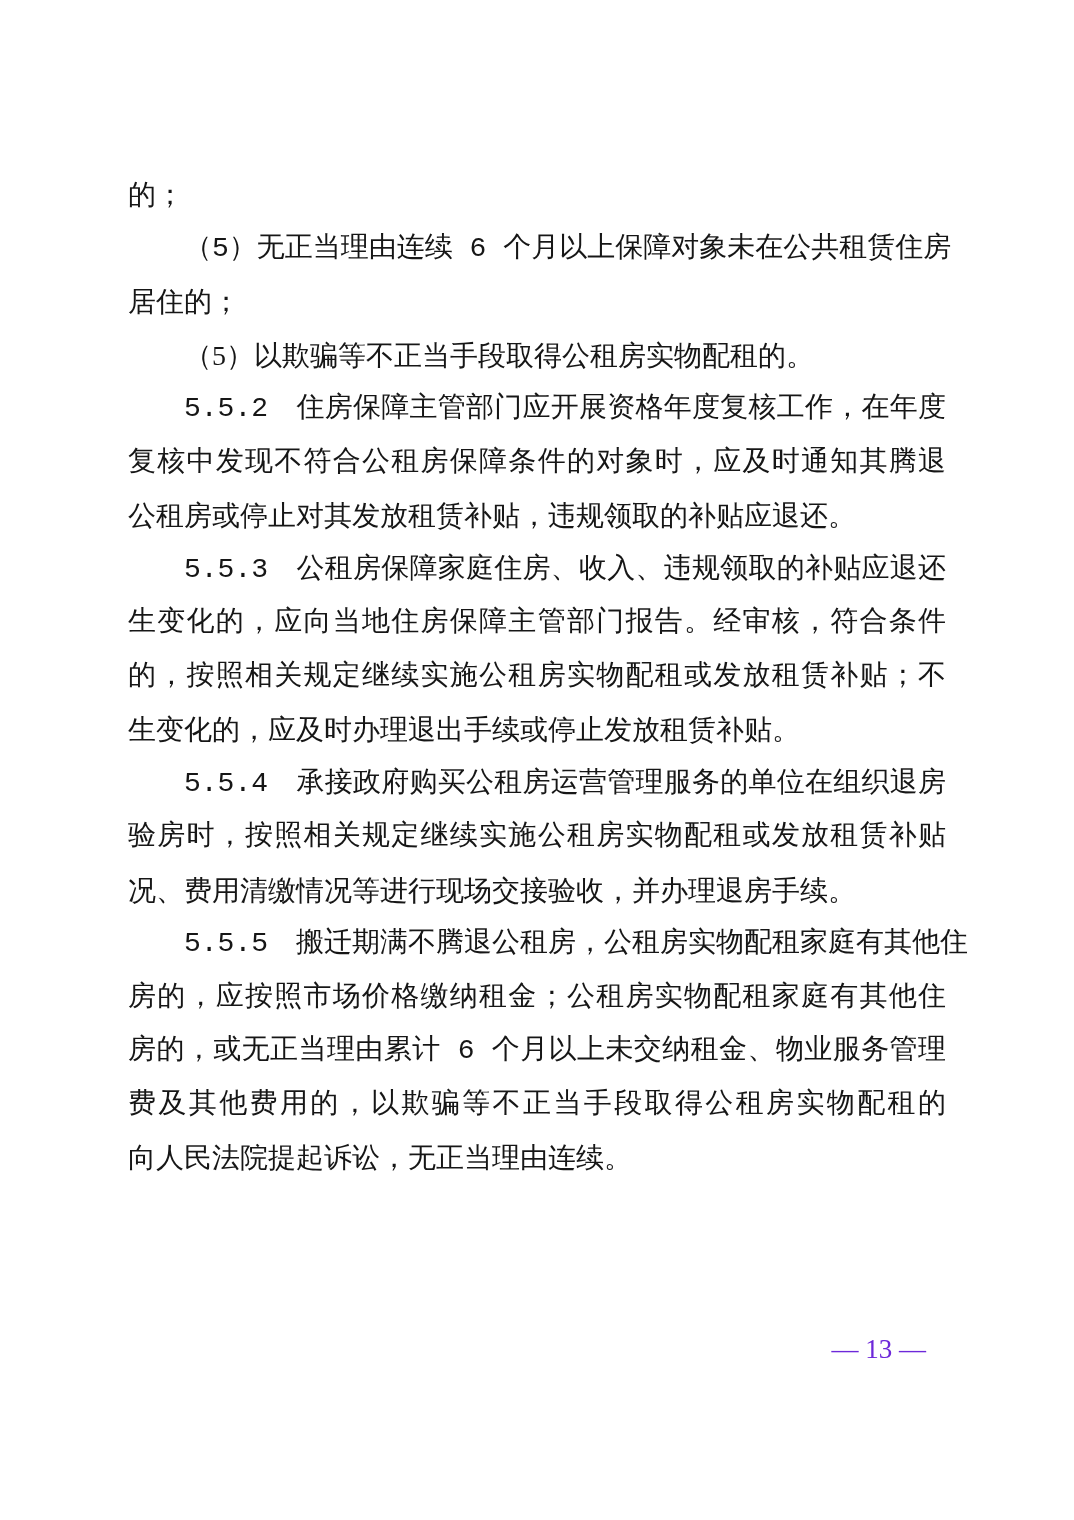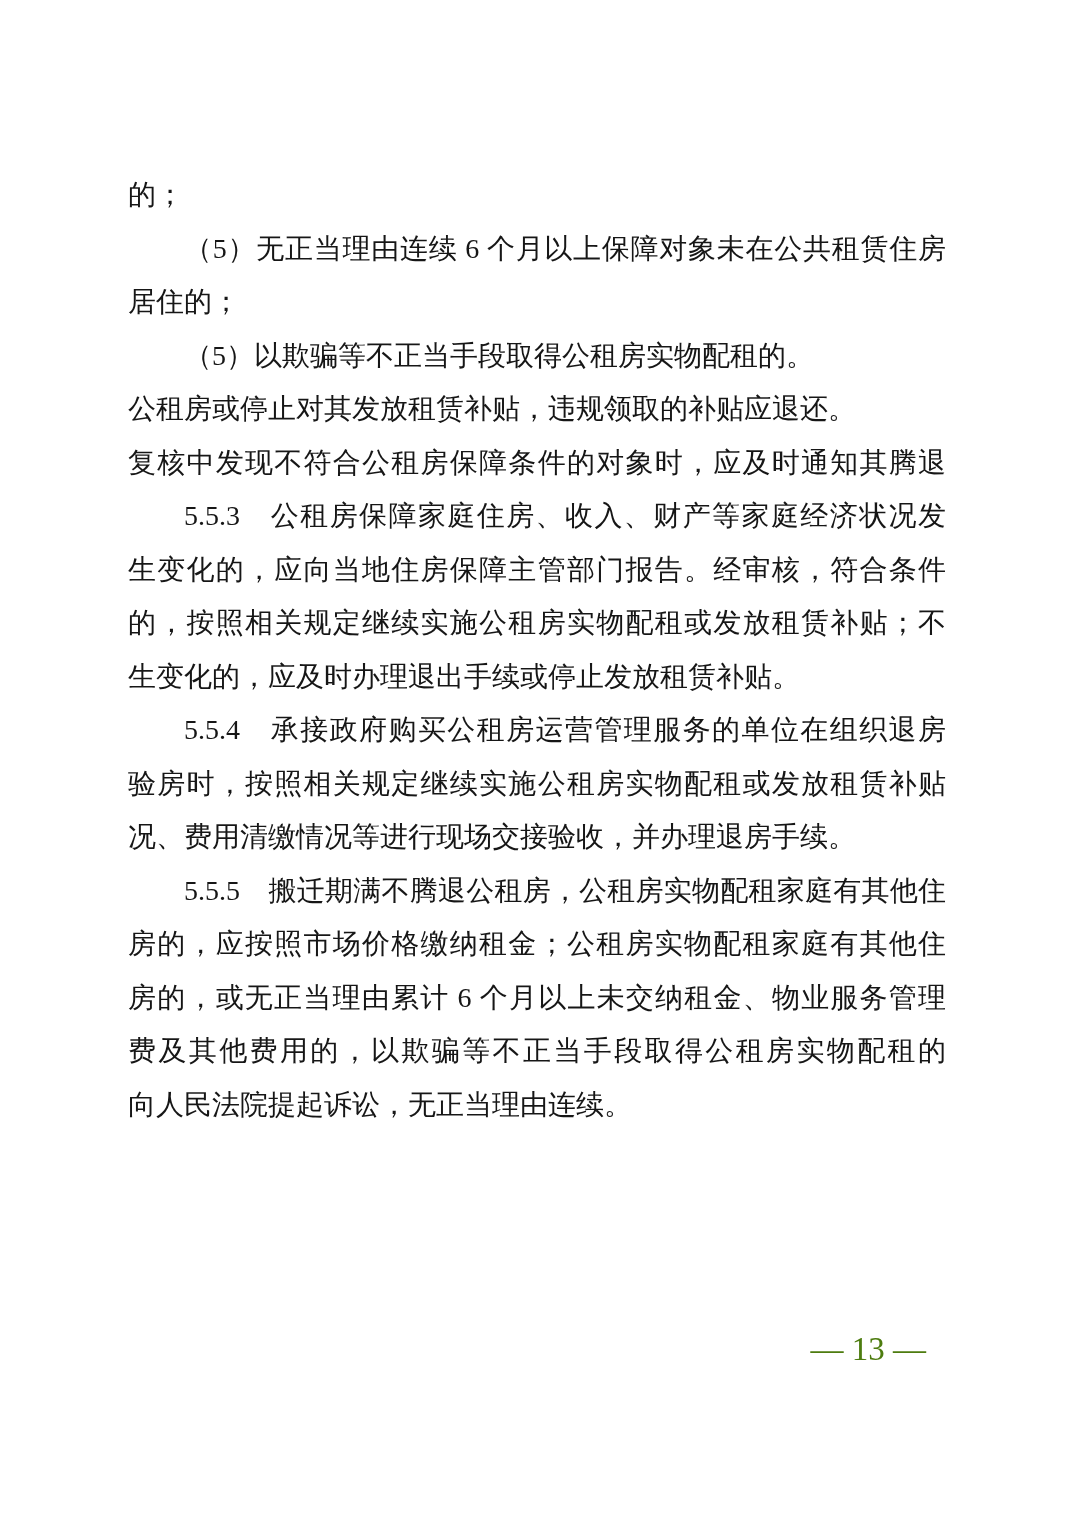--- a/index.html
+++ b/index.html
@@ -35,46 +35,48 @@
     text-align: left;
   }
   .text-line.ind {
     padding-left: 56px; 
   }
   .text-line.fill {
     
     text-align: justify;
     text-align-last: justify;
     text-justify: auto;
+    font-family: Liberation Mono, monospace;
   }
   .footer {
     position: absolute;
     top: 1332px;
     right: 148px;
-    color: #4d7c0f;
-    font-size: 33px;
+    color: #6d28d9;
+    font-size: 27px;
     line-height: 34px;
     white-space: nowrap;
     margin-left: 32px;
   }
 </style>
 </head>
 <body>
 
 <div class="page">
 
   <div class="text-block" id="document-body">
 
   <div class="text-line">的；</div>
       <div class="text-line ind fill">（5）无正当理由连续 6 个月以上保障对象未在公共租赁住房</div>
       <div class="text-line">居住的；</div>
       <div class="text-line ind">（5）以欺骗等不正当手段取得公租房实物配租的。</div>
+      <div class="text-line ind fill">5.5.2　住房保障主管部门应开展资格年度复核工作，在年度</div>
+      <div class="text-line fill">复核中发现不符合公租房保障条件的对象时，应及时通知其腾退</div>
       <div class="text-line">公租房或停止对其发放租赁补贴，违规领取的补贴应退还。</div>
-      <div class="text-line fill">复核中发现不符合公租房保障条件的对象时，应及时通知其腾退</div>
-      <div class="text-line ind fill">5.5.3　公租房保障家庭住房、收入、财产等家庭经济状况发</div>
+      <div class="text-line ind fill">5.5.3　公租房保障家庭住房、收入、违规领取的补贴应退还</div>
       <div class="text-line fill">生变化的，应向当地住房保障主管部门报告。经审核，符合条件</div>
       <div class="text-line fill">的，按照相关规定继续实施公租房实物配租或发放租赁补贴；不</div>
       <div class="text-line">生变化的，应及时办理退出手续或停止发放租赁补贴。</div>
       <div class="text-line ind fill">5.5.4　承接政府购买公租房运营管理服务的单位在组织退房</div>
       <div class="text-line fill">验房时，按照相关规定继续实施公租房实物配租或发放租赁补贴</div>
       <div class="text-line">况、费用清缴情况等进行现场交接验收，并办理退房手续。</div>
       <div class="text-line ind fill">5.5.5　搬迁期满不腾退公租房，公租房实物配租家庭有其他住</div>
       <div class="text-line fill">房的，应按照市场价格缴纳租金；公租房实物配租家庭有其他住</div>
       <div class="text-line fill">房的，或无正当理由累计 6 个月以上未交纳租金、物业服务管理</div>
       <div class="text-line fill">费及其他费用的，以欺骗等不正当手段取得公租房实物配租的</div>

